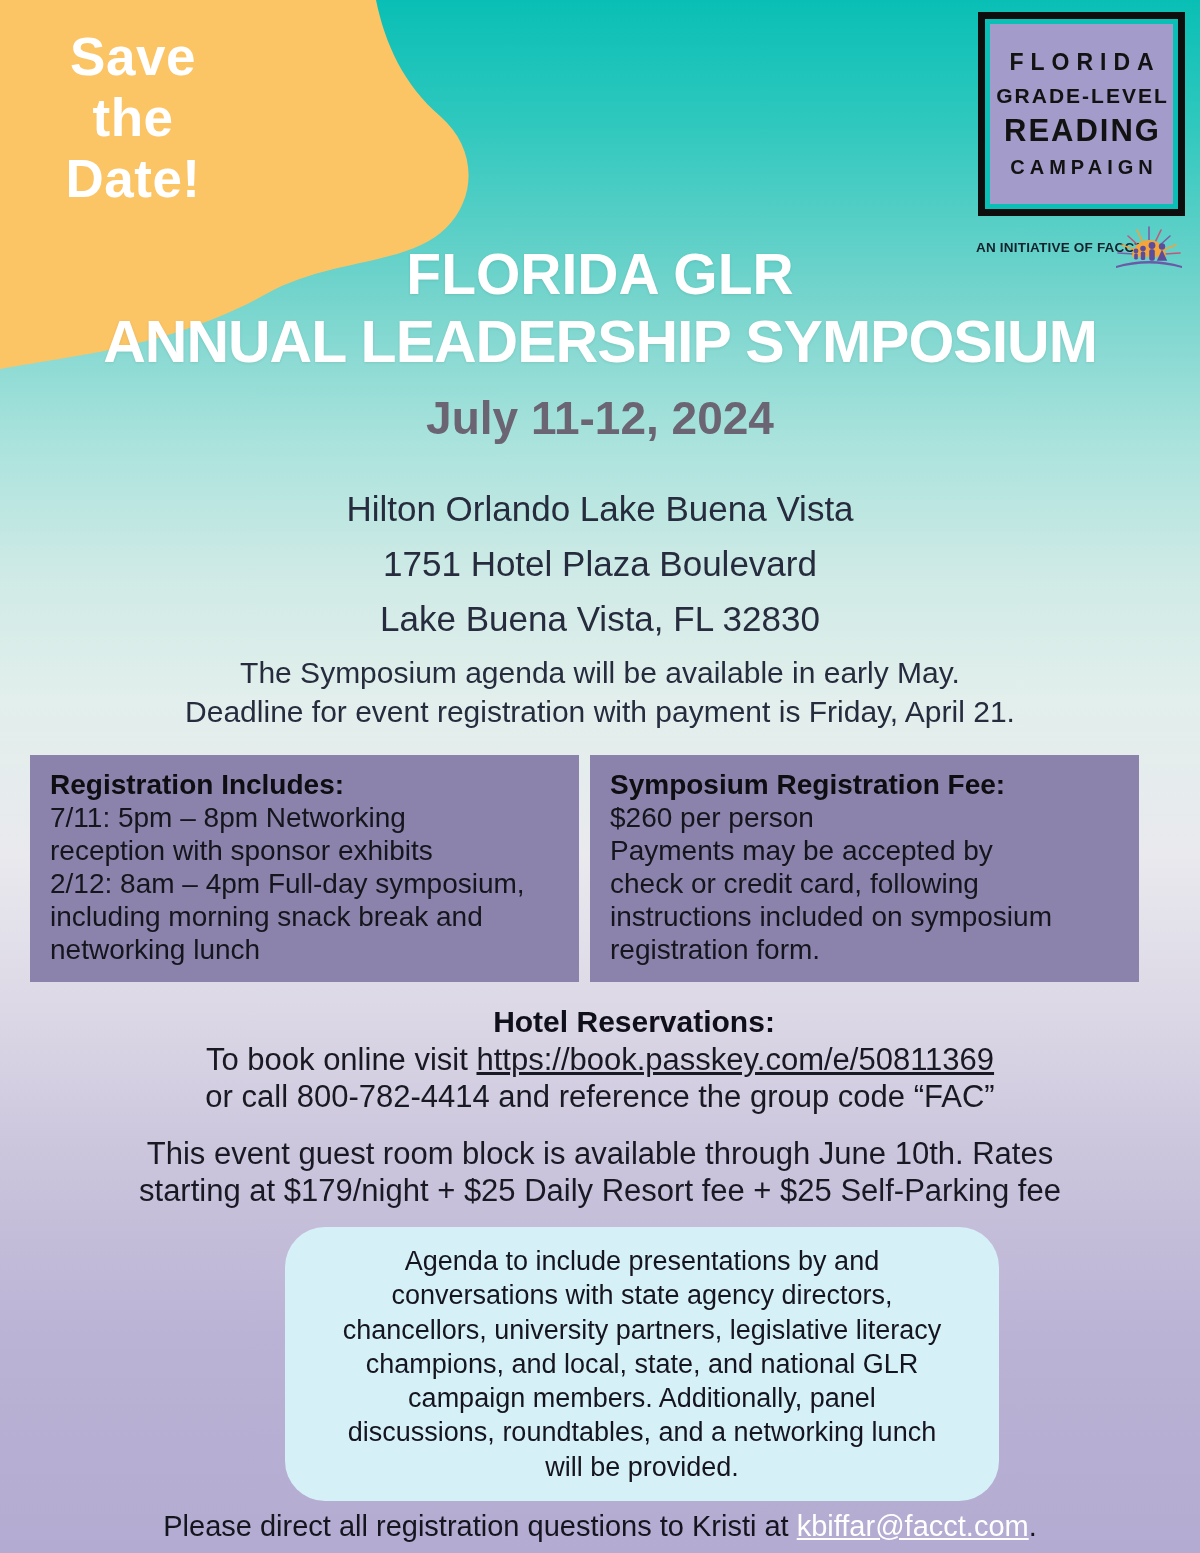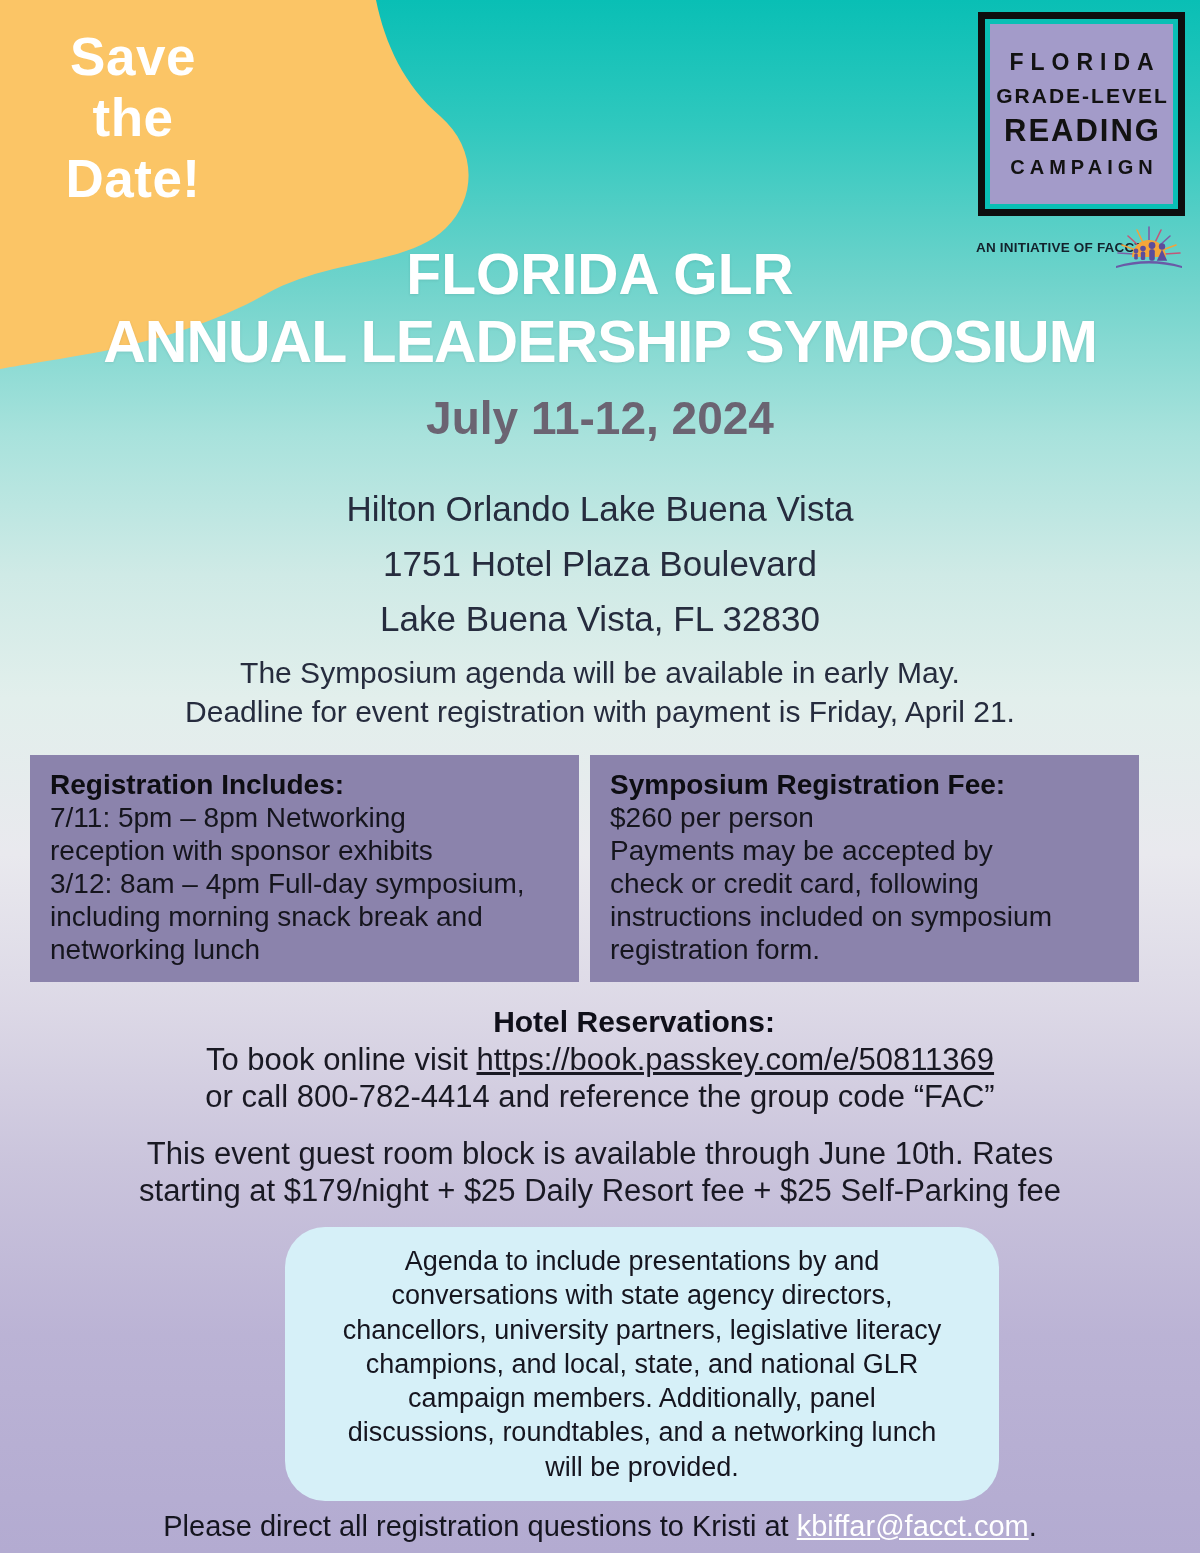--- a/index.html
+++ b/index.html
@@ -152,21 +152,21 @@
 
   <div class="abs center notice">
     <div>The Symposium agenda will be available in early May.</div>
     <div>Deadline for event registration with payment is Friday, April 21.</div>
   </div>
 
   <div class="abs panel panel-left">
     <div class="panel-heading">Registration Includes:</div>
     <div class="panel-line">7/11: 5pm – 8pm Networking</div>
     <div class="panel-line">reception with sponsor exhibits</div>
-    <div class="panel-line">3/12: 8am – 4pm Full-day symposium,</div>
+    <div class="panel-line">2/12: 8am – 4pm Full-day symposium,</div>
     <div class="panel-line">including morning snack break and</div>
     <div class="panel-line">networking lunch</div>
   </div>
 
   <div class="abs panel panel-right">
     <div class="panel-heading">Symposium Registration Fee:</div>
     <div class="panel-line">$260 per person</div>
     <div class="panel-line">Payments may be accepted by</div>
     <div class="panel-line">check or credit card, following</div>
     <div class="panel-line">instructions included on symposium</div>

